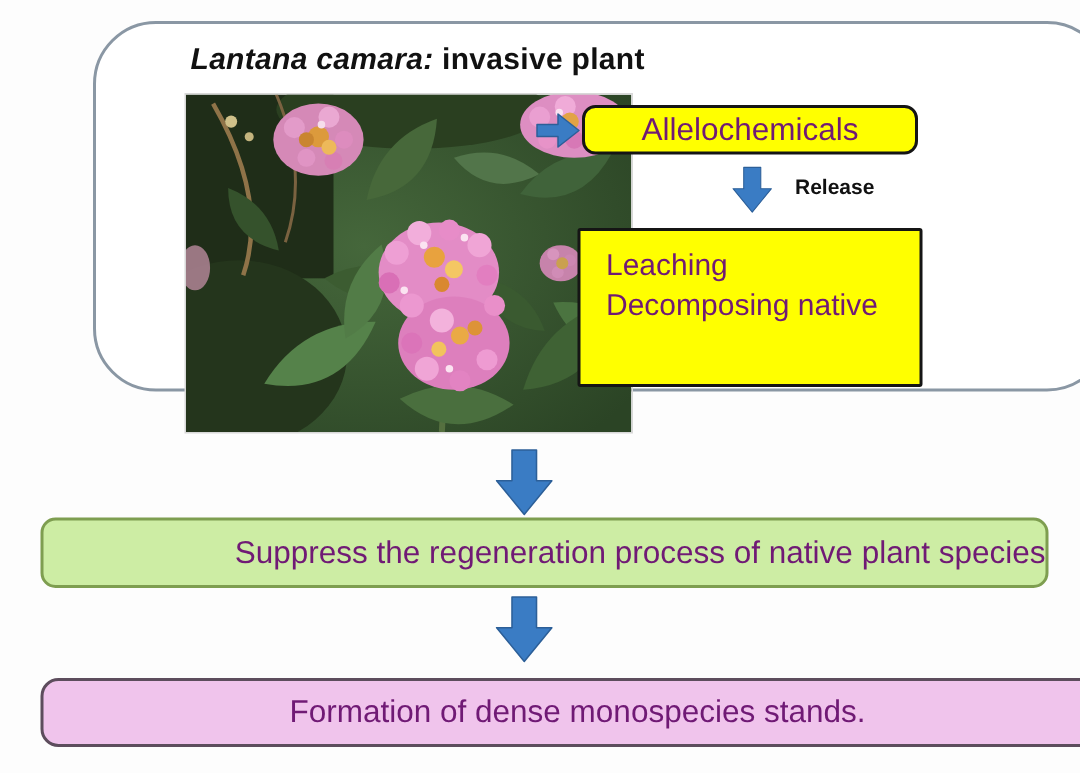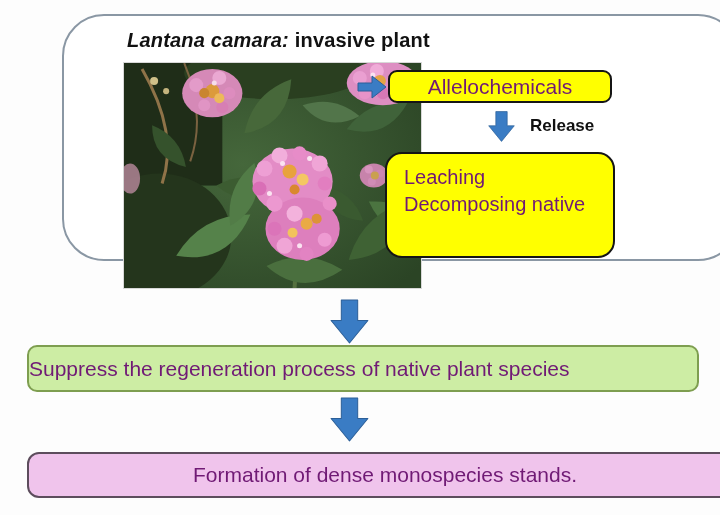--- a/index.html
+++ b/index.html
@@ -26,37 +26,37 @@
   .box {
     position:absolute; box-sizing:border-box; font-weight:normal; color:#701a75;
   }
   .yellow { background:#ffff00; border:2px solid #151515; }
   .allelo-box {
     left:388px; top:70px; width:224px; height:33px;
     border-radius:9px; text-align:center; font-size:21px; line-height:29px;
   }
   .release-box {
     left:385px; top:152px; width:230px; height:106px;
-    border-radius:17px; font-size:20px; line-height:27px;
+    border-radius:2px; font-size:20px; line-height:27px;
     padding:10px 0 13px 17px;
   }
   .release-label {
     position:absolute; left:530px; top:116px;
-    font-size:17px; font-weight:bold; white-space:nowrap;
+    font-size:14px; font-weight:bold; white-space:nowrap;
   }
   .arrow { position:absolute; display:block; }
   .arrow-right-1 { left:357px; top:75px; width:30px; height:24px; }
   .arrow-release { left:488px; top:107px; width:27px; height:39px; }
   .arrow-flow-1 { left:330px; top:299px; width:39px; height:45px; }
   .arrow-flow-2 { left:330px; top:397px; width:39px; height:45px; }
   .arrow polygon { fill:#3a7cc4; stroke:#2c5f98; stroke-width:1; stroke-linejoin:round; }
   .green-box {
     left:27px; top:345px; width:672px; height:47px;
     background:#cdeda4; border:2px solid #7e9e50; border-radius:10px;
-    text-align:left; font-size:21px; line-height:43px;
+    text-align:right; font-size:21px; line-height:43px;
   }
   .pink-box {
     left:27px; top:452px; width:716px; height:46px;
     background:#f0c4ec; border:2px solid #5d4d5d; border-radius:12px;
     text-align:center; font-size:21px; line-height:42px;
   }
 </style>
 </head>
 <body>
 

